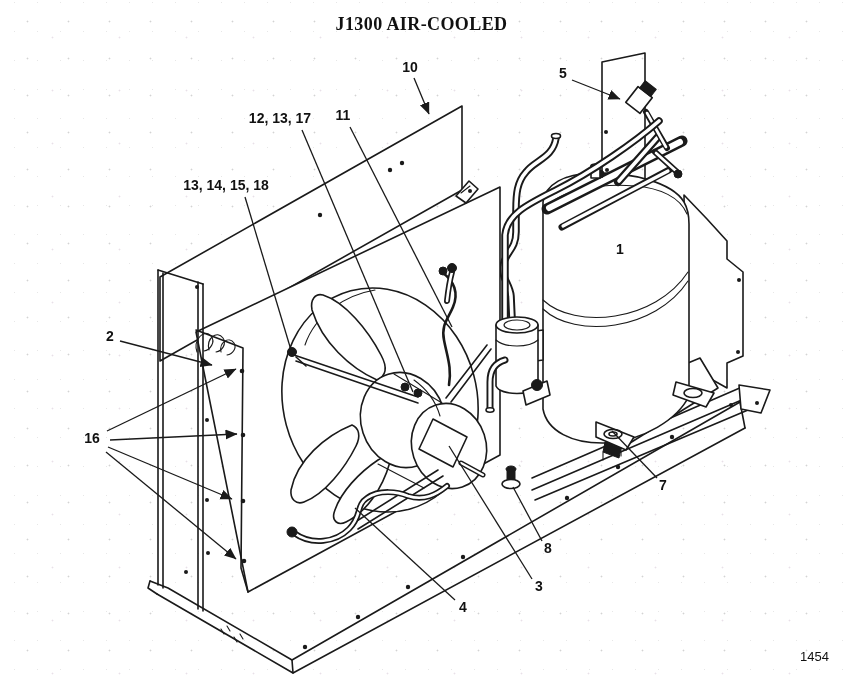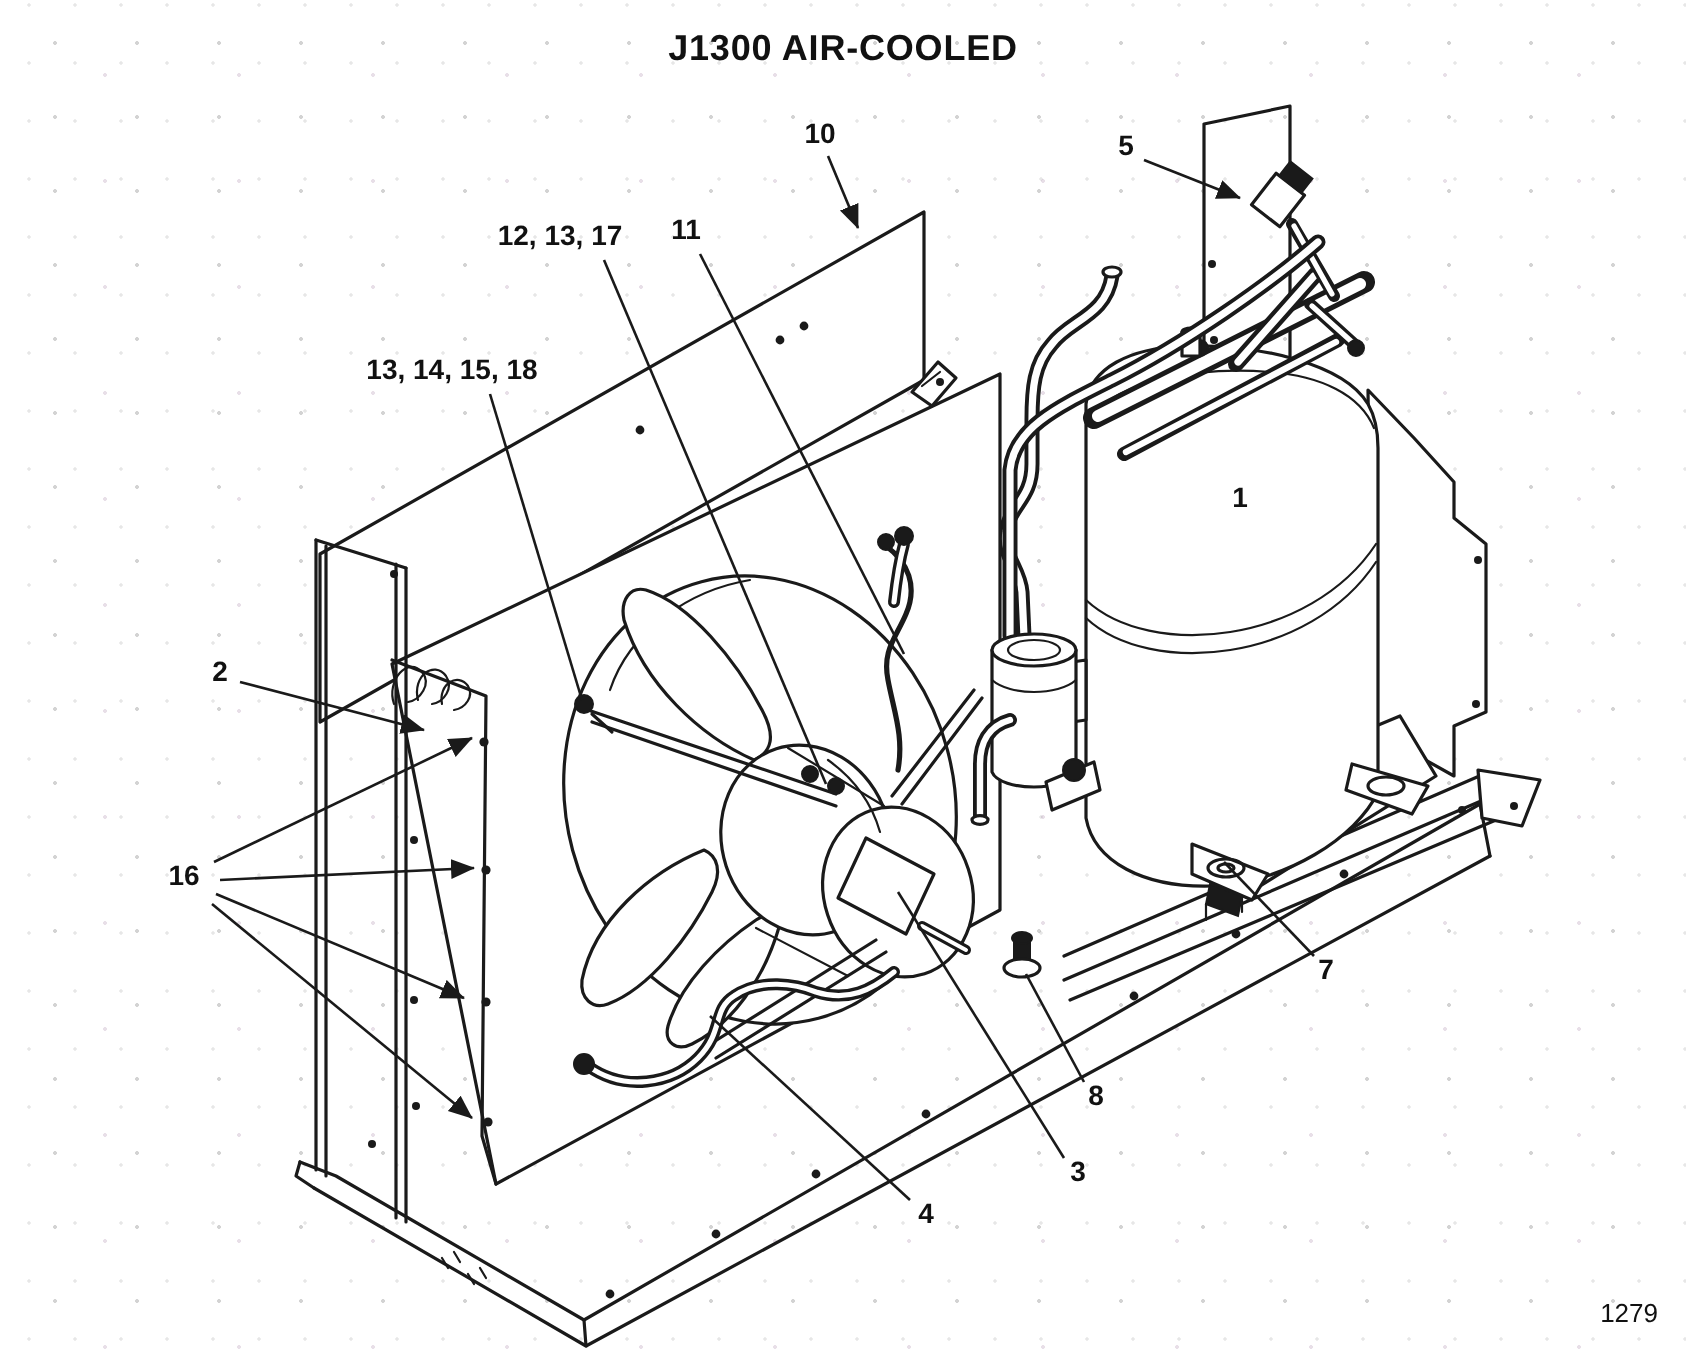--- a/index.html
+++ b/index.html
@@ -12,21 +12,21 @@
     content:"";position:absolute;inset:0;pointer-events:none;
     background-image:
       radial-gradient(circle,rgba(110,110,110,.30) .8px,transparent 1.1px),
       radial-gradient(circle,rgba(150,110,150,.22) .8px,transparent 1.1px),
       radial-gradient(circle,rgba(120,120,120,.18) .7px,transparent 1px);
     background-size:41px 37px,67px 53px,23px 29px;
     background-position:7px 3px,19px 11px,3px 17px;
   }
   .title{
     position:absolute;top:14px;left:0;width:100%;text-align:center;
-    font-size:18px;font-weight:bold;letter-spacing:.4px;
+    font-size:18px;font-weight:bold;letter-spacing:.4px;font-family:Liberation Serif, serif;
   }
   .fig-num{
     position:absolute;top:649px;right:14px;font-size:13px;
   }
   svg{position:absolute;left:0;top:0;}
   .s{stroke:#1a1a1a;fill:none;stroke-width:1.6;stroke-linejoin:round;stroke-linecap:round;}
   .sw{stroke:#1a1a1a;fill:#ffffff;stroke-width:1.6;stroke-linejoin:round;stroke-linecap:round;}
   .thin{stroke:#1a1a1a;fill:none;stroke-width:1.1;stroke-linejoin:round;stroke-linecap:round;}
   .dot{fill:#1a1a1a;stroke:none;}
   .tb{stroke:#1a1a1a;fill:none;stroke-linecap:round;stroke-linejoin:round;}
@@ -281,14 +281,14 @@
         <text x="663" y="486" class="callout-label">7</text>
         <line x1="542" y1="541" x2="513" y2="487" class="leader"></line>
         <text x="548" y="549" class="callout-label">8</text>
         <line x1="532" y1="579" x2="449" y2="446" class="leader"></line>
         <text x="539" y="587" class="callout-label">3</text>
         <line x1="455" y1="600" x2="355" y2="508" class="leader"></line>
         <text x="463" y="608" class="callout-label">4</text>
       </g>
   </svg>
 
-  <div class="fig-num">1279</div>
+  <div class="fig-num">1454</div>
 </div>
 
 </body></html>

